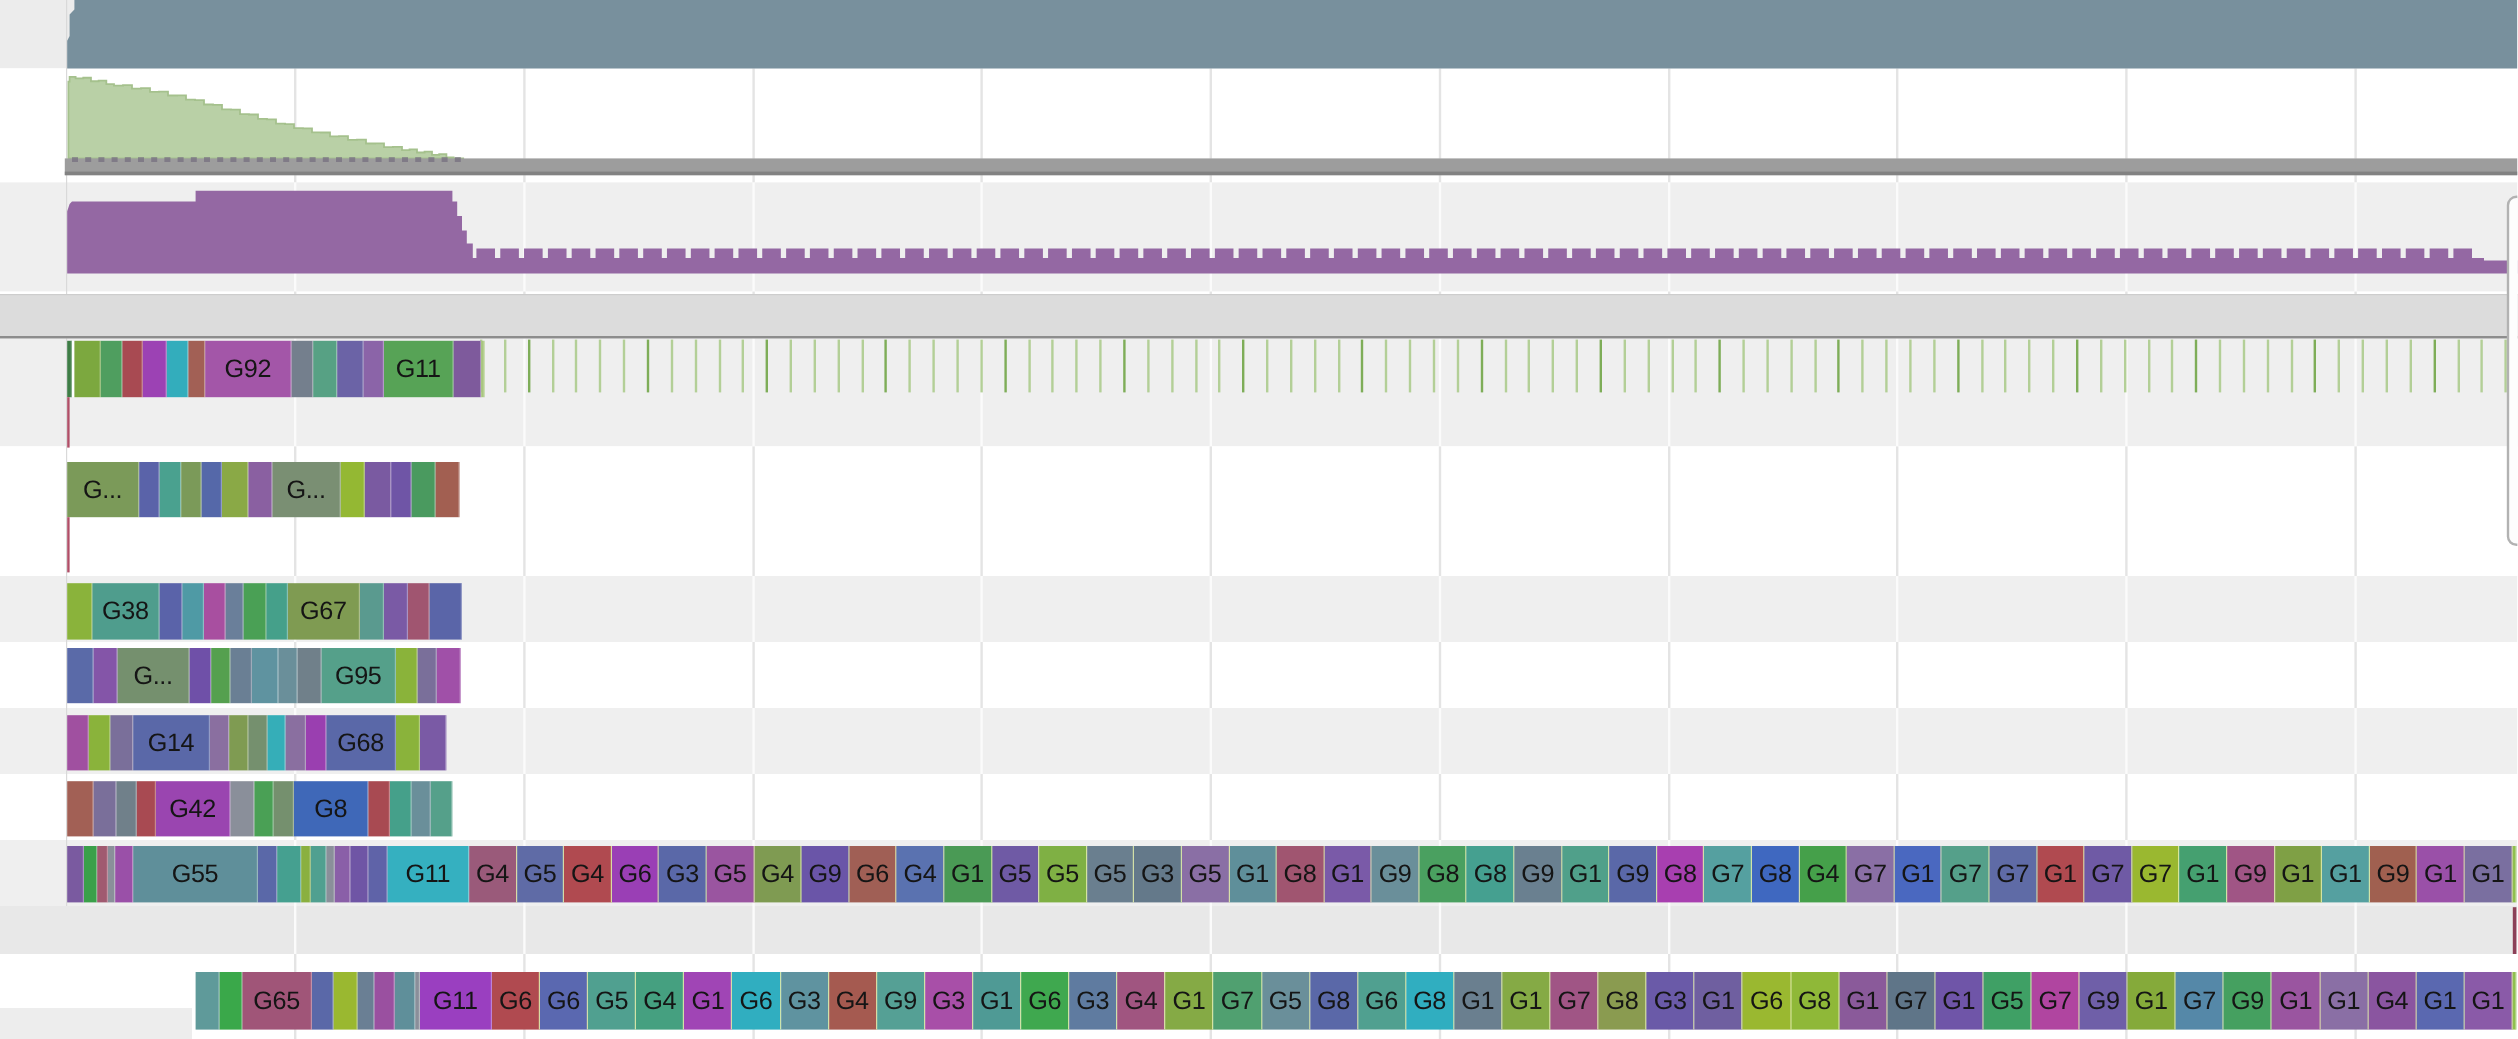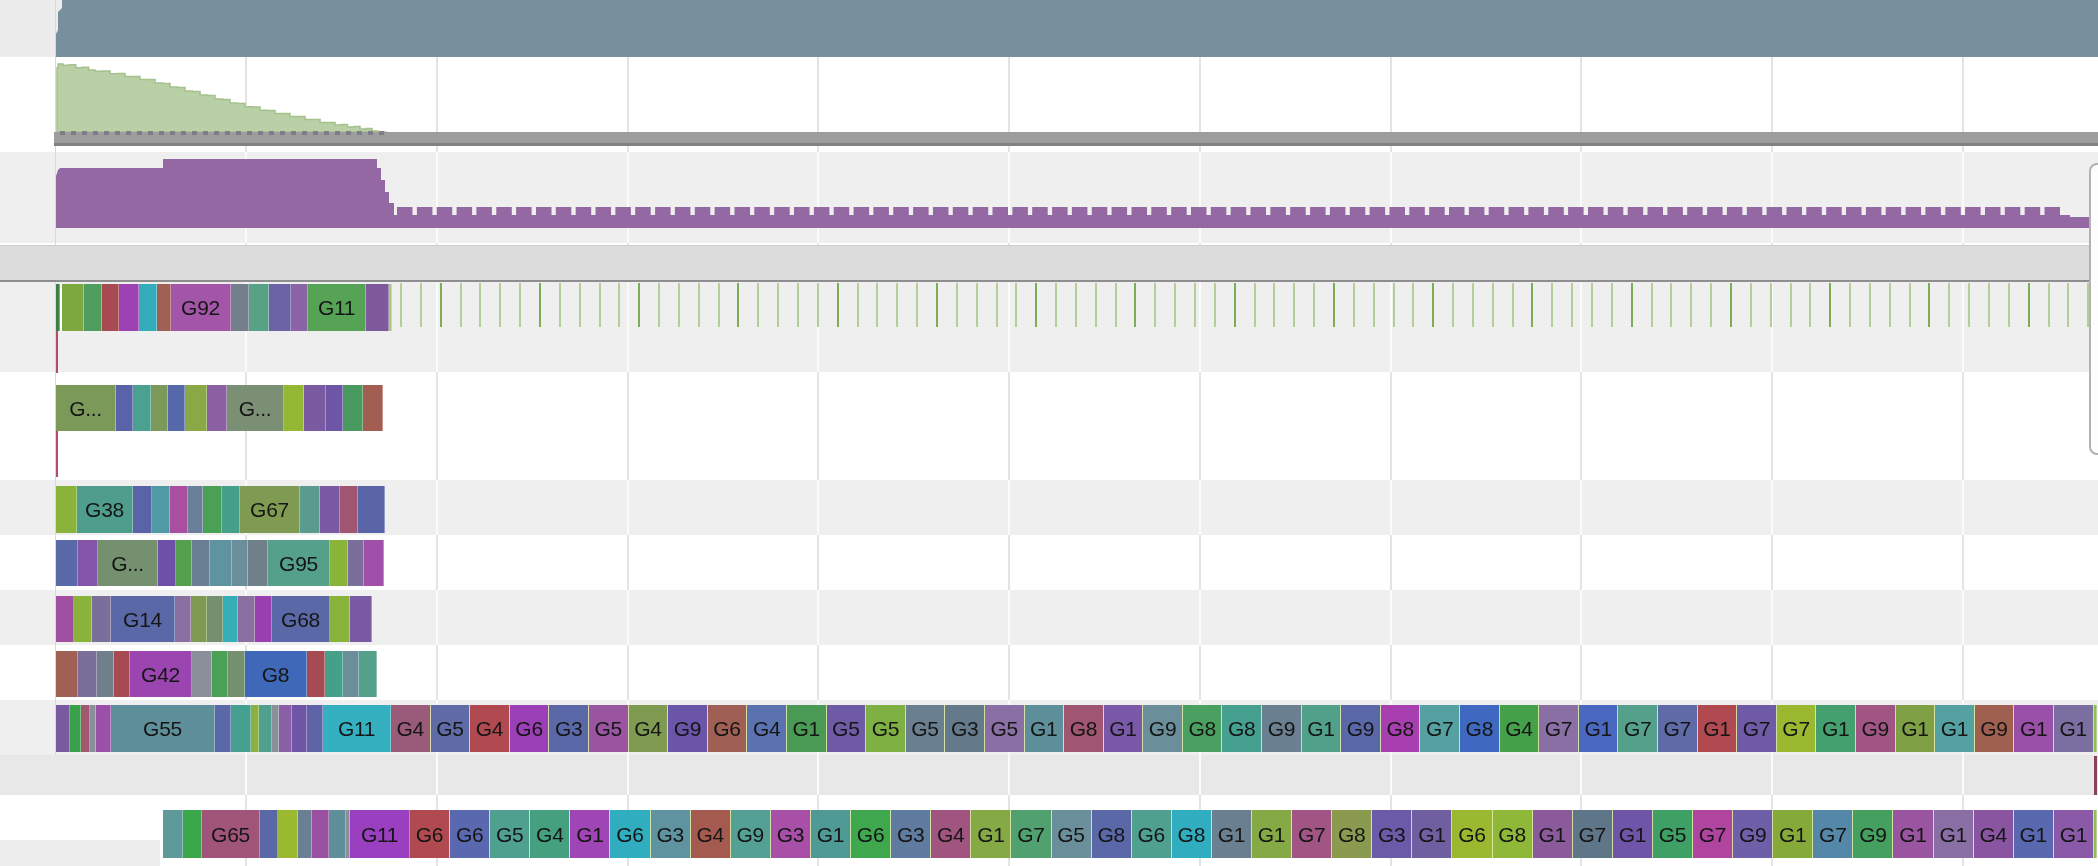--- a/index.html
+++ b/index.html
@@ -321,21 +321,21 @@
   <div id="tracks-layer" class="abs">
       <div class="track" style="left: 56px; top: 284px; height: 47px;">
         <div class="seg" style="width: 4px; background: rgb(62, 125, 70);"></div>
         <div class="seg" style="width: 2px; background: rgb(255, 255, 255);"></div>
         <div class="seg" style="width: 22px; background: rgb(124, 168, 63);"></div>
         <div class="seg" style="width: 18px; background: rgb(79, 158, 95);"></div>
         <div class="seg" style="width: 17px; background: rgb(168, 74, 82);"></div>
         <div class="seg" style="width: 20px; background: rgb(156, 66, 180);"></div>
         <div class="seg" style="width: 18px; background: rgb(51, 173, 188);"></div>
         <div class="seg" style="width: 14px; background: rgb(162, 96, 85);"></div>
-        <div class="seg" style="width: 60px; background: rgb(163, 86, 168);">
+        <div class="seg" style="width: 72px; background: rgb(163, 86, 168);">
           <span>G92</span>
         </div>
         <div class="seg" style="width: 18px; background: rgb(116, 127, 141);"></div>
         <div class="seg" style="width: 20px; background: rgb(87, 161, 132);"></div>
         <div class="seg" style="width: 22px; background: rgb(107, 99, 166);"></div>
         <div class="seg" style="width: 17px; background: rgb(139, 100, 168);"></div>
         <div class="seg" style="width: 58px; background: rgb(87, 163, 86);">
           <span>G11</span>
         </div>
         <div class="seg" style="width: 23px; background: rgb(126, 90, 156);"></div>

